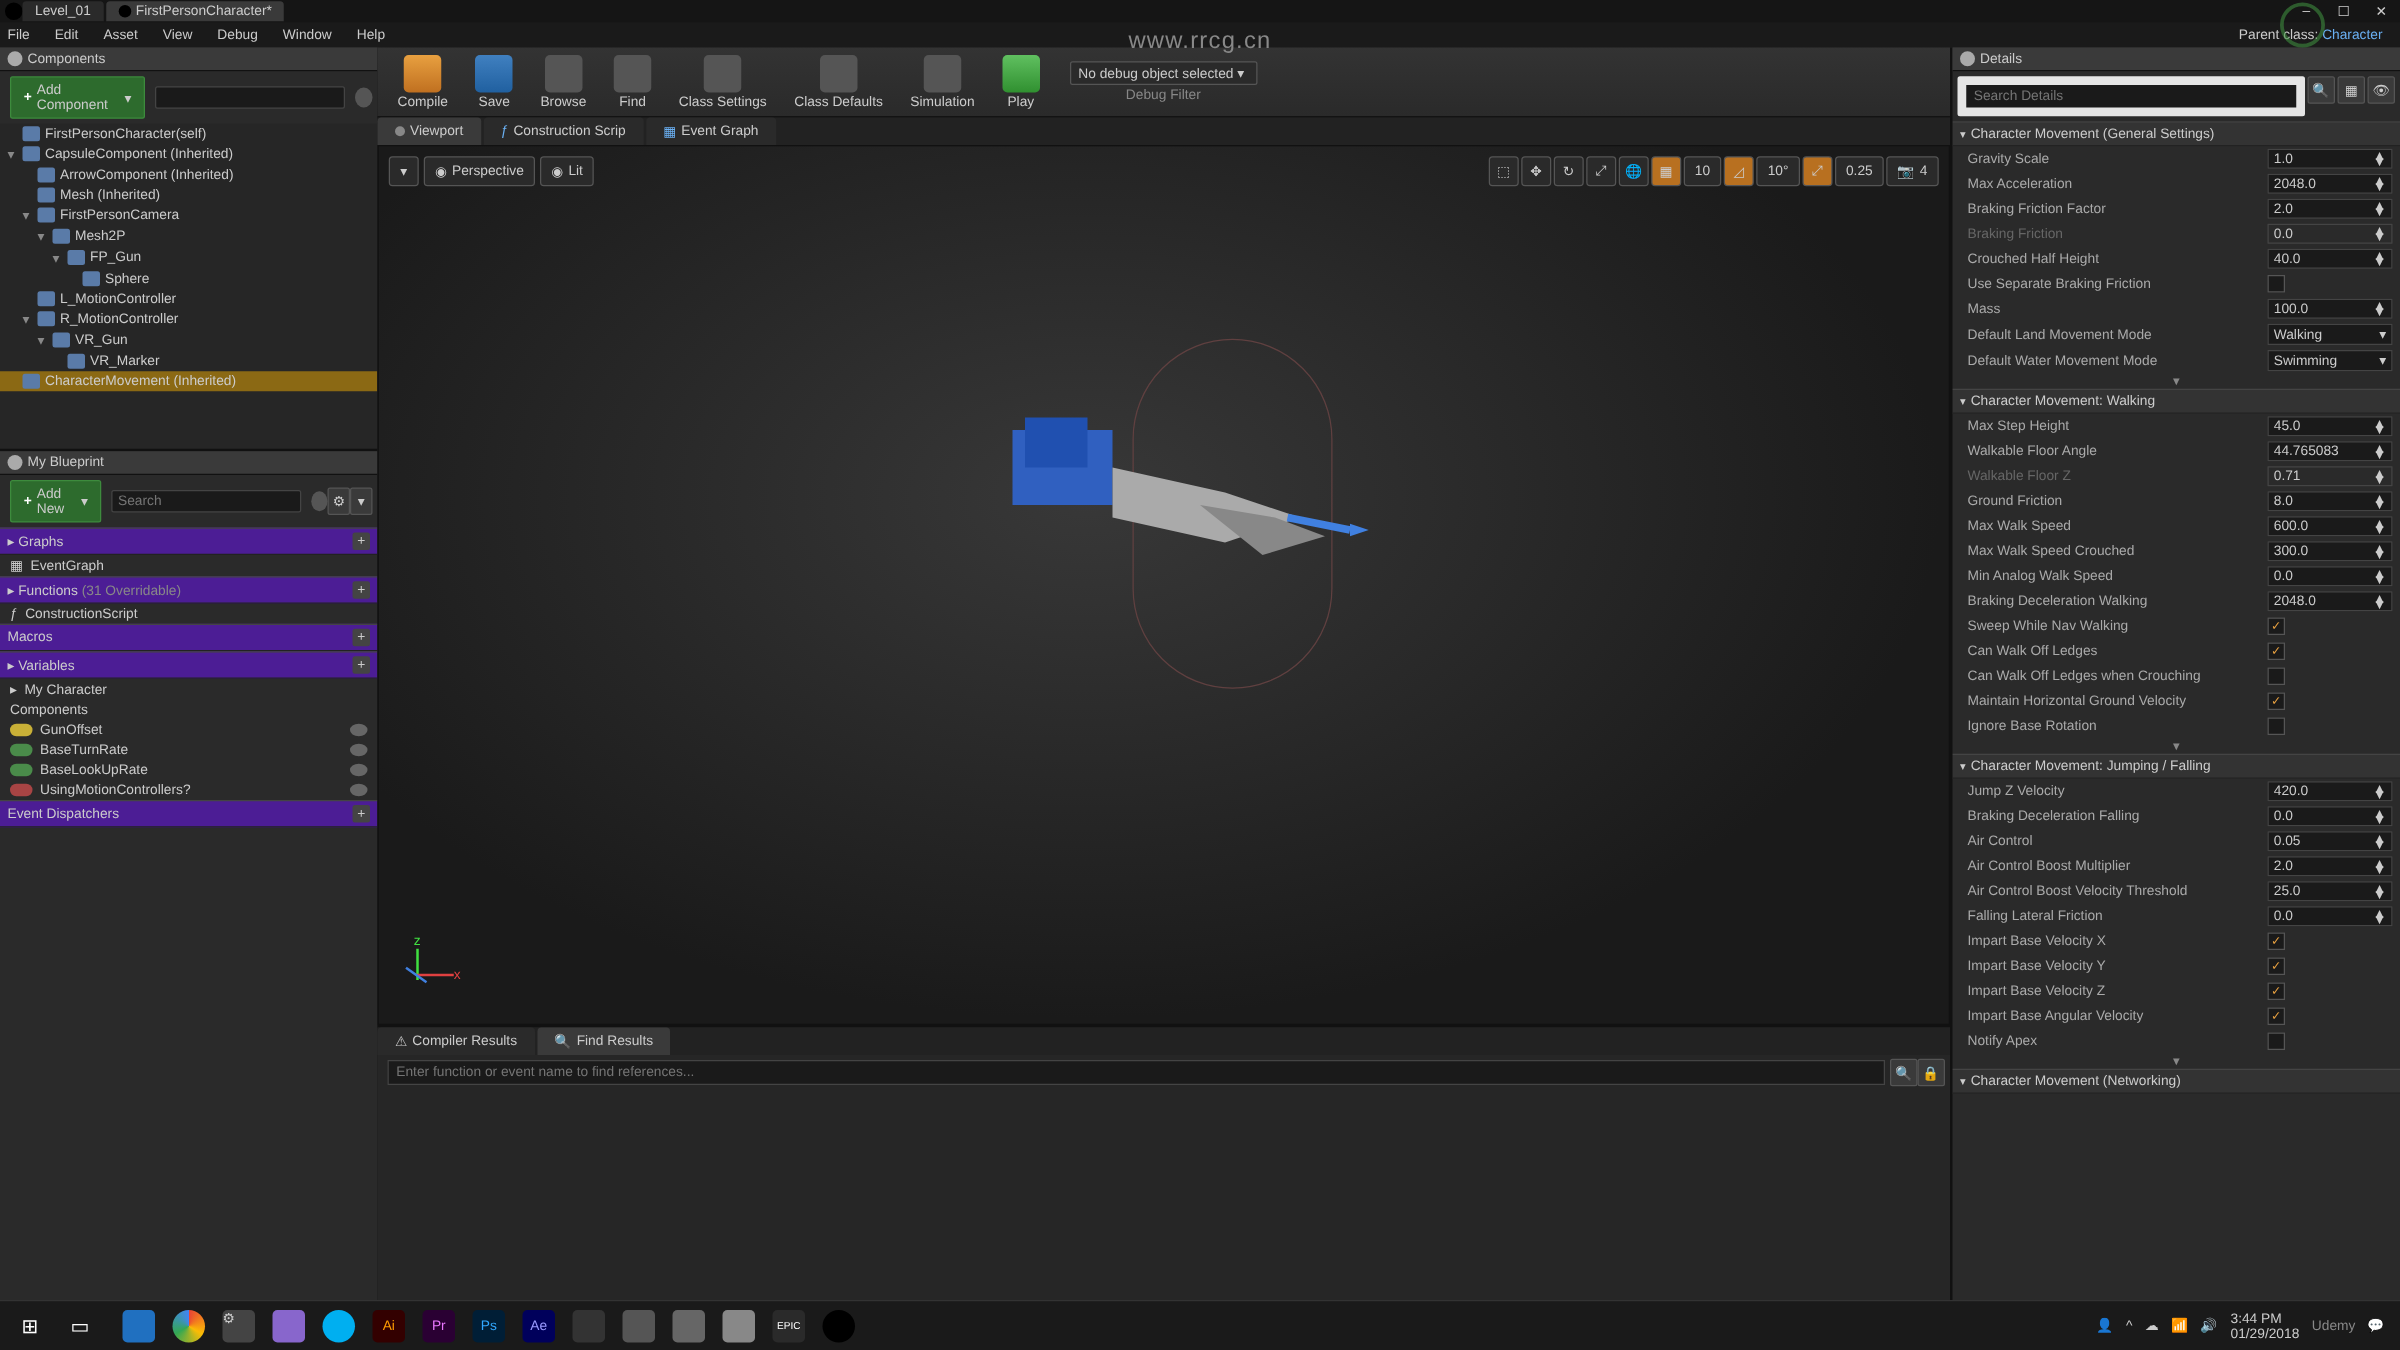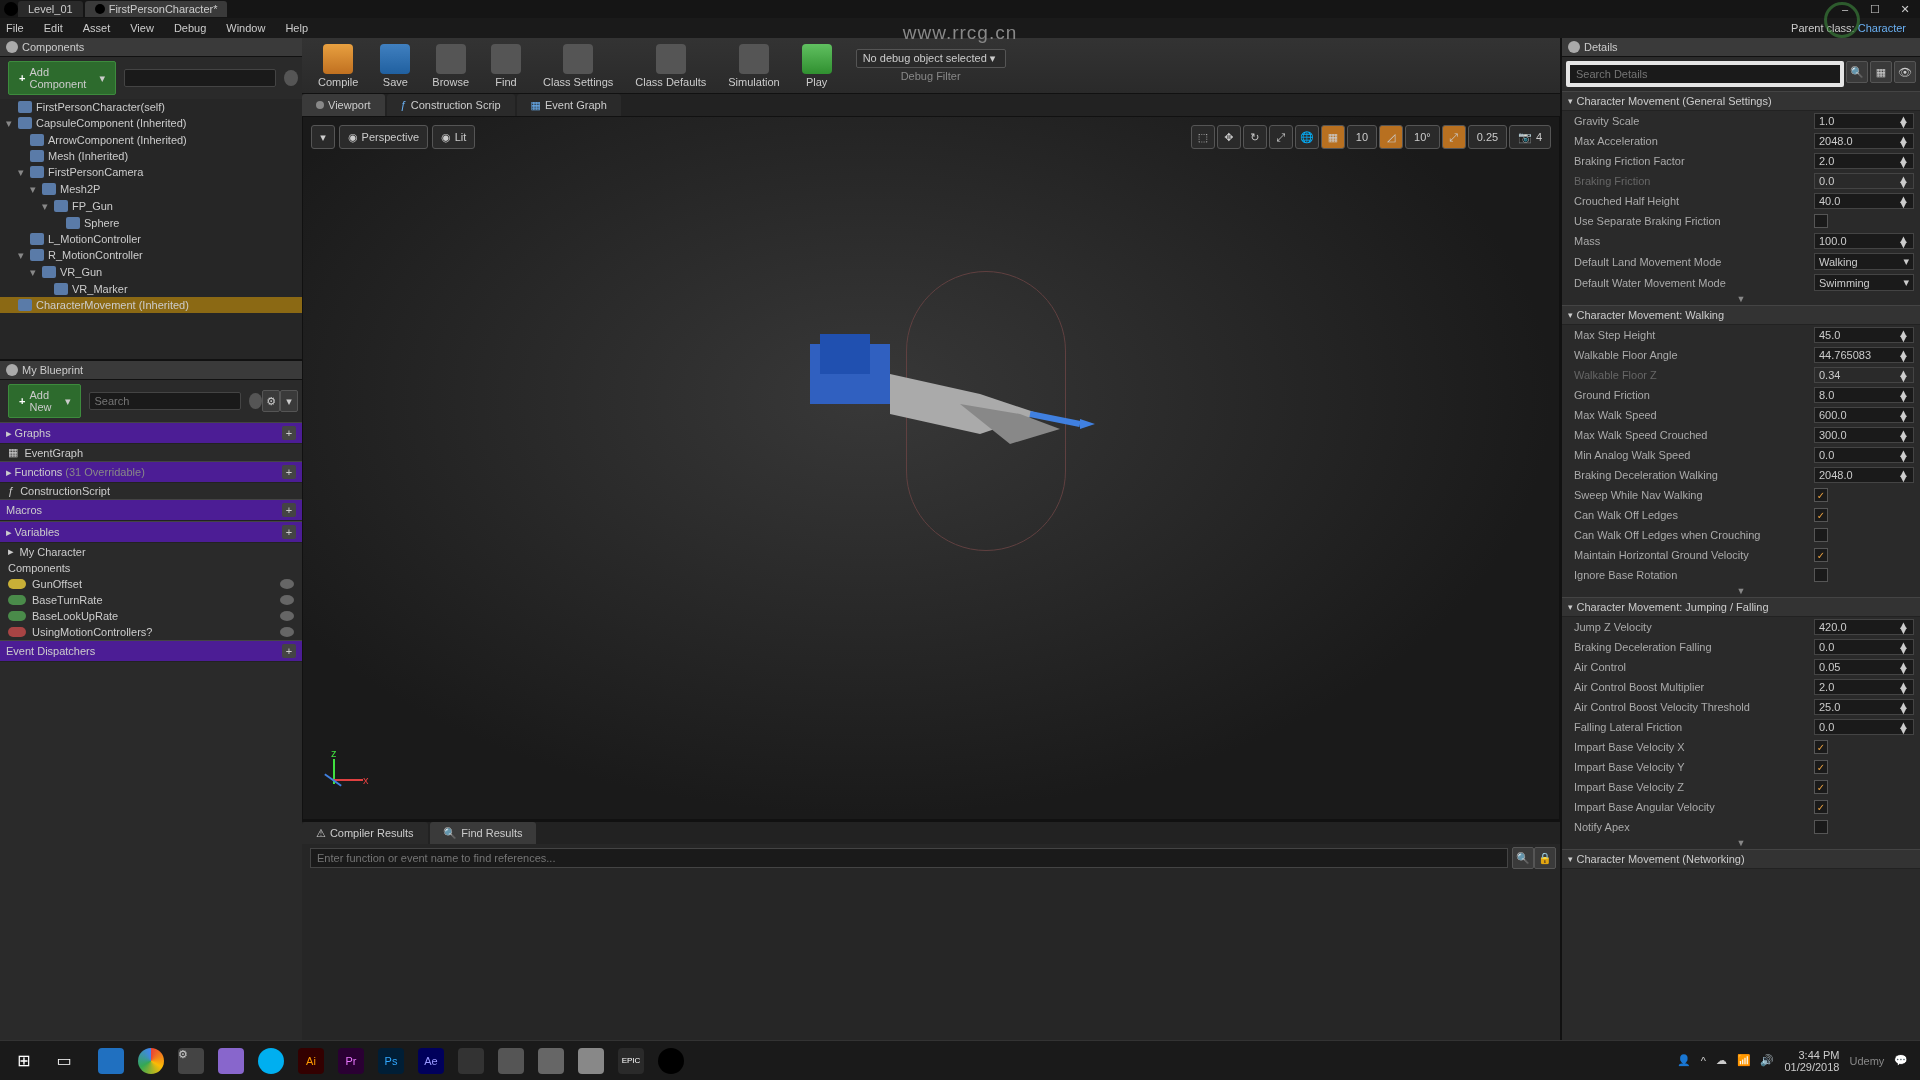--- a/index.html
+++ b/index.html
@@ -59,21 +59,21 @@
 .axis-y{position:absolute;width:2px;height:25px;background:#40e040;top:0;left:10px}
 .axis-z{position:absolute;width:20px;height:2px;background:#4080e0;top:20px;left:0;transform:rotate(35deg)}
 .mesh-placeholder{position:absolute;left:38%;top:28%;width:320px;height:200px}
 .capsule-wire{position:absolute;left:48%;top:22%;width:160px;height:280px;border:1px solid #604040;border-radius:80px}
 .results{height:240px;background:#262626;border-top:2px solid #111;display:flex;flex-direction:column}
 .results-tabs{display:flex;background:#222;height:22px}
 .find-input{background:#1a1a1a;border:1px solid #444;padding:3px 6px;margin:4px;flex:1}
 .find-row{display:flex;align-items:center;padding:0 4px}
 .right-panel{width:360px;background:#2a2a2a;display:flex;flex-direction:column;border-left:2px solid #111}
 .details-search{display:flex;padding:4px;gap:2px}
-.details-search input{flex:1;background:#1a1a1a;border:4px solid #e5e5e5;padding:3px 6px;border-radius:2px}
+.details-search input{flex:1;background:#1a1a1a;border:7px solid #e5e5e5;padding:3px 6px;border-radius:2px}
 .icon-btn{width:22px;height:22px;background:#3a3a3a;border:1px solid #555;border-radius:2px;display:flex;align-items:center;justify-content:center}
 .details-body{flex:1;overflow:auto}
 .cat-head{background:#333;padding:3px 6px;border-top:1px solid #444;border-bottom:1px solid #222;display:flex;align-items:center;gap:4px}
 .cat-head .tri{font-size:9px}
 .prop-row{display:flex;align-items:center;padding:2px 6px;min-height:20px}
 .prop-label{flex:1;color:#aaa;padding-left:6px}
 .prop-label.dim{color:#666}
 .prop-val{width:100px;background:#1a1a1a;border:1px solid #444;padding:1px 4px;display:flex;align-items:flex-end;justify-content:space-between}
 .prop-val.disabled{background:#2a2a2a;color:#666}
 .spinner{display:flex;flex-direction:column;font-size:6px;line-height:5px;color:#888}
@@ -81,21 +81,21 @@
 .prop-check.checked::after{content:"✓";color:#e8a040;font-size:10px}
 .expand-arrow{text-align:center;color:#888;padding:1px;font-size:9px}
 .taskbar{position:absolute;bottom:0;left:0;right:0;height:40px;background:#1a1a1a;display:flex;align-items:center;padding:0 4px;border-top:1px solid #333}
 .win-btn{width:40px;height:40px;display:flex;align-items:center;justify-content:center;color:#fff;font-size:16px}
 .search-bar{flex:0 0 320px;height:32px;background:#2a2a2a;border-radius:3px;display:flex;align-items:center;padding:0 10px;gap:8px}
 .search-bar .circle{width:16px;height:16px;border:2px solid #888;border-radius:50%}
 .tb-apps{display:flex;gap:2px;margin-left:8px}
 .tb-app{width:38px;height:38px;display:flex;align-items:center;justify-content:center}
 .app-icon{width:26px;height:26px;border-radius:4px}
 .tray{margin-left:auto;display:flex;align-items:center;gap:10px;padding-right:8px;color:#ccc}
-.tray-time{text-align:right;font-size:10px;line-height:12px}
+.tray-time{text-align:left;font-size:10px;line-height:12px}
 .window-controls{position:absolute;top:0;right:0;display:flex}
 .win-ctrl{width:30px;height:18px;display:flex;align-items:center;justify-content:center;color:#ccc;cursor:pointer}
 .green-circle{position:absolute;top:2px;right:60px;width:36px;height:36px;border:3px solid #3d8b3d;border-radius:50%;opacity:0.6}
 </style>
 </head>
 <body>
 
 <div class="title-bar">
   <span class="ue-logo"></span>
   <div class="tab">
@@ -506,21 +506,21 @@
             <span>44.765083</span>
             <span class="spinner">
               <span>▲</span>
               <span>▼</span>
             </span>
           </span>
         </div>
         <div class="prop-row">
           <span class="prop-label dim">Walkable Floor Z</span>
           <span class="prop-val disabled">
-            <span>0.34</span>
+            <span>0.71</span>
             <span class="spinner">
               <span>▲</span>
               <span>▼</span>
             </span>
           </span>
         </div>
         <div class="prop-row">
           <span class="prop-label">Ground Friction</span>
           <span class="prop-val">
             <span>8.0</span>

